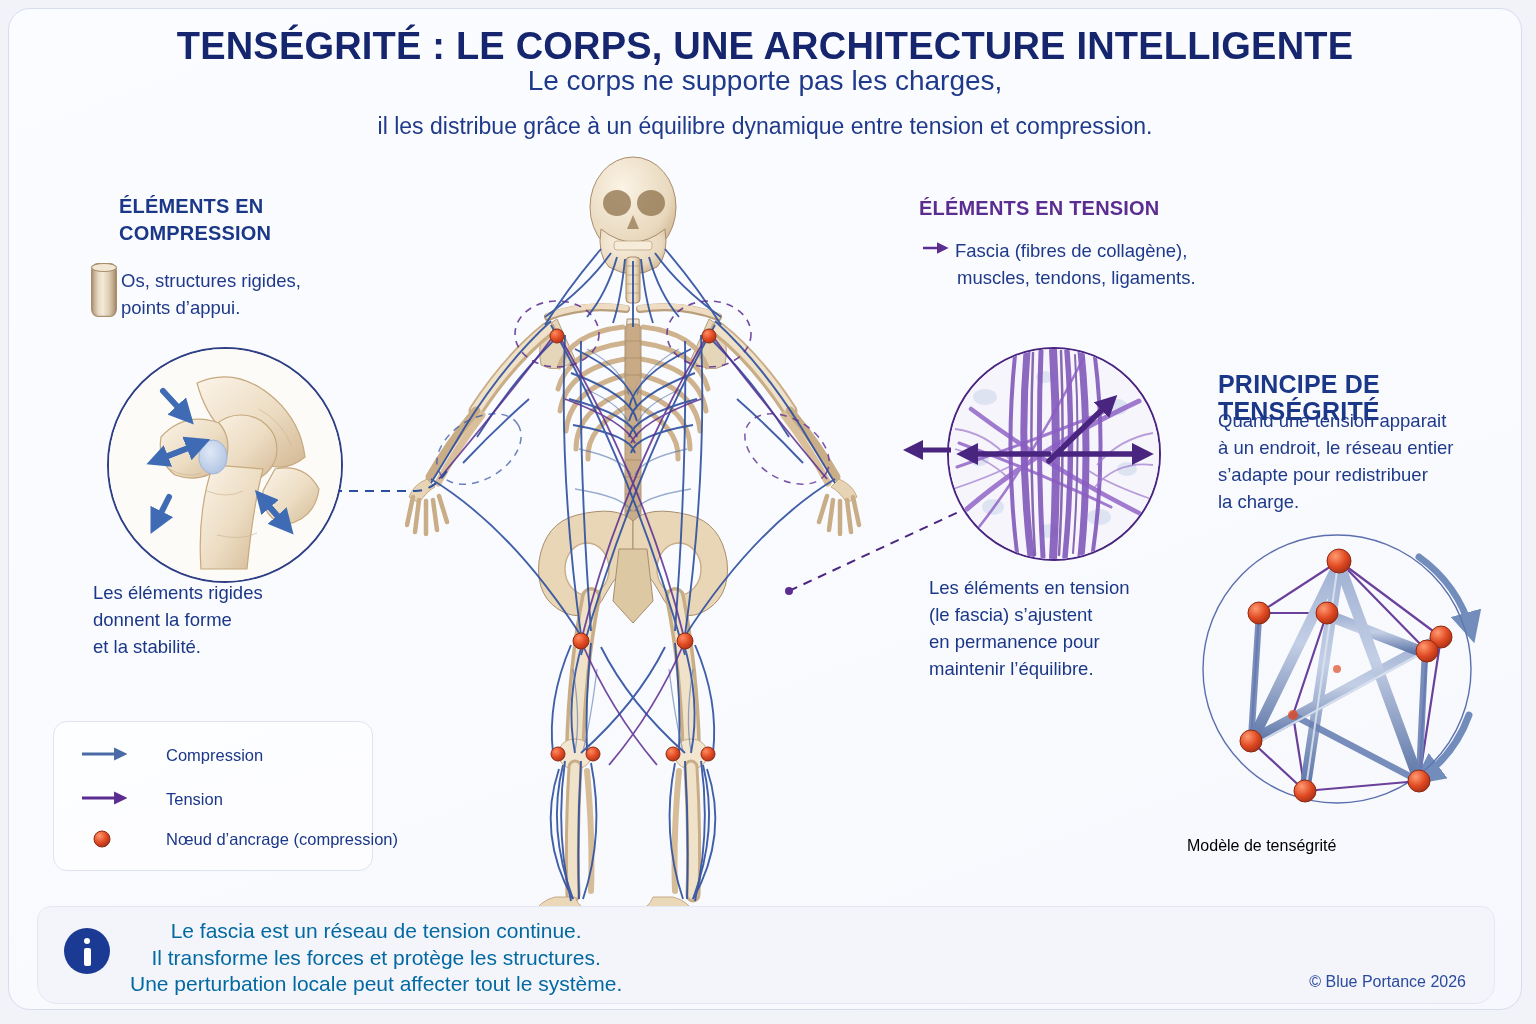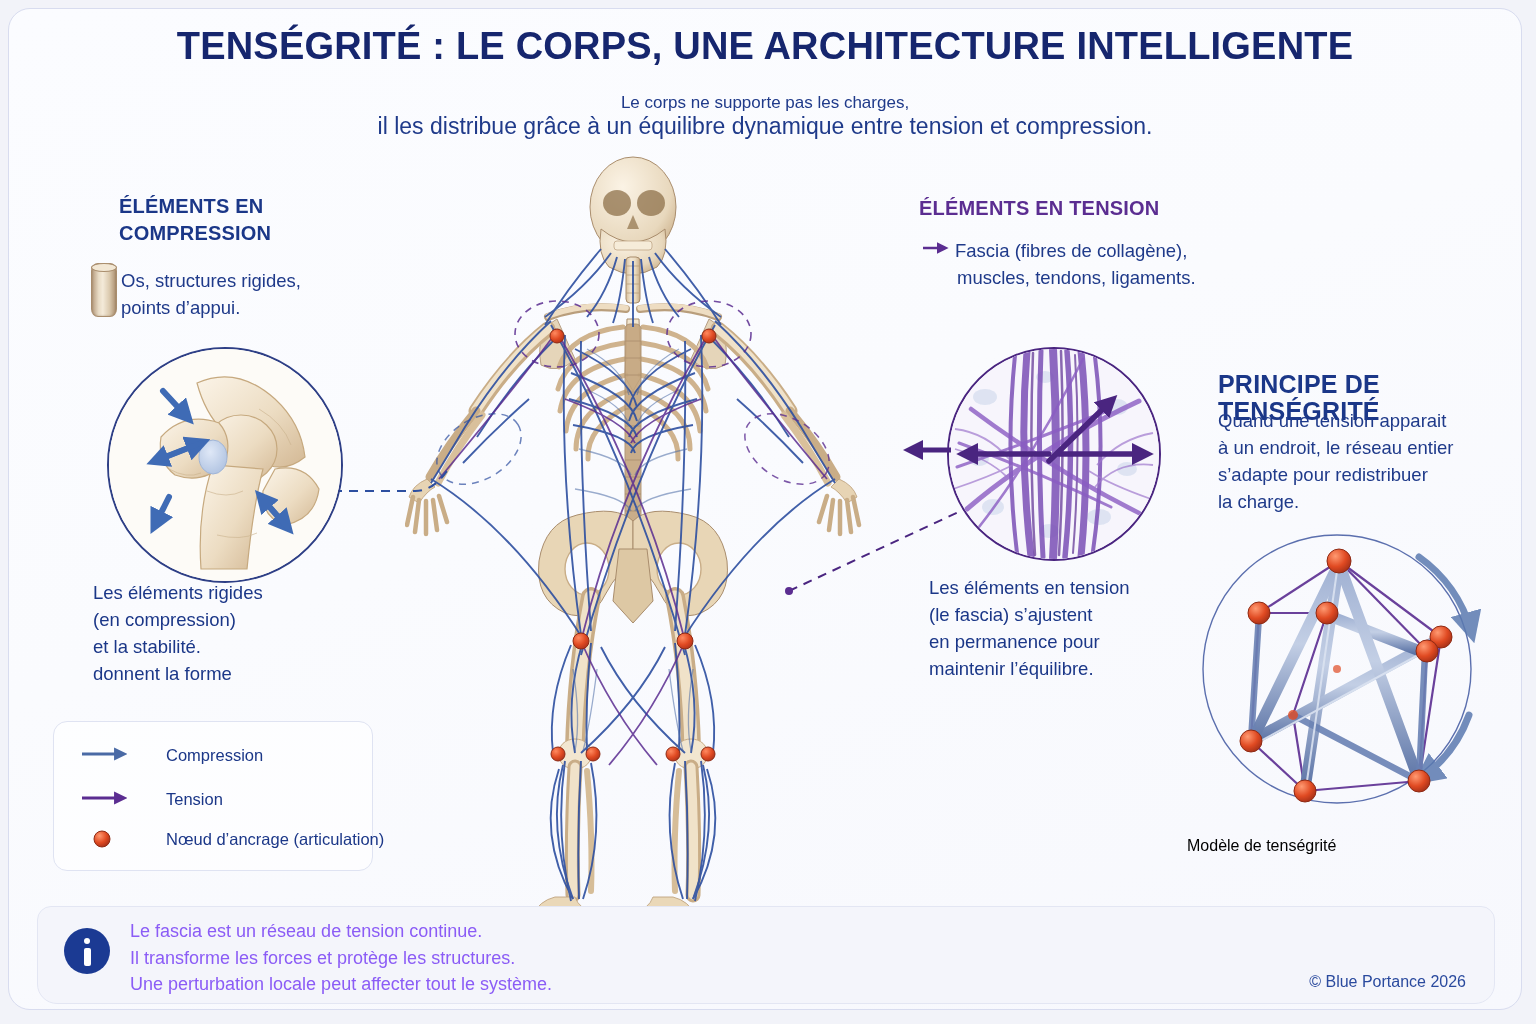--- a/index.html
+++ b/index.html
@@ -18,21 +18,21 @@
   .abs{position:absolute;}
   
   #title{
     left:0;top:16px;width:1512px;text-align:center;
     font-size:38px;font-weight:bold;letter-spacing:.2px;
     color:#16266e;
   }
   #sub1,#sub2{
     left:0;width:1512px;text-align:center;color:#1f3a8a;
   }
-  #sub1{top:84px;font-size:17px;text-align:center;}
+  #sub1{top:56px;font-size:28px;text-align:center;}
   #sub2{top:104px;font-size:23px;text-align:center;}
   
   .h-blue{color:#1b3788;font-weight:bold;font-size:20px;line-height:27px;letter-spacing:.2px;}
   .h-purple{color:#5b2d91;font-weight:bold;font-size:20px;letter-spacing:.2px;}
   .body-txt{color:#1f3a8a;font-size:18.5px;line-height:27px;}
   .cap-txt{color:#1b3788;font-size:18.5px;line-height:27px;text-align:left;}
   
   .cyl{
     width:24px;height:52px;border-radius:7px/8px;
     background:linear-gradient(90deg,#b59a7d 0%,#e9dcc6 28%,#f4ead9 45%,#dccbb0 72%,#ab8f70 100%);
@@ -56,21 +56,21 @@
   #footer{
     left:28px;top:897px;width:1456px;height:96px;
     background:#f4f5fb;border:1px solid #e3e6f3;border-radius:14px 14px 20px 20px;
   }
   #info-icon{
     position:absolute;left:26px;top:21px;width:46px;height:46px;border-radius:50%;
     background:#1b3a93;
   }
   #info-icon .dot{position:absolute;left:20px;top:10px;width:6px;height:6px;border-radius:50%;background:#fff;}
   #info-icon .bar{position:absolute;left:19.5px;top:20px;width:7px;height:18px;border-radius:2px;background:#fff;}
-  .foot-line{color:#8b5cf6;font-size:18px;line-height:26.5px;}
+  .foot-line{color:#0369a1;font-size:21px;line-height:26.5px;text-align:center;}
   #copyright{color:#2a4a9e;font-size:16px;}
   
   .circ{border-radius:50%;overflow:hidden;}
   #joint-circle{
     left:98px;top:338px;width:232px;height:232px;
     border:2px solid #2e3f86;background:#fdfbf7;
   }
   #fascia-circle{
     left:938px;top:338px;width:210px;height:210px;
     border:2px solid #4a2580;background:#f6f4fb;
@@ -395,23 +395,22 @@
         </marker>
       </defs>
       <g stroke="#3f6bb5" stroke-width="5.5" stroke-linecap="round" fill="none">
         <path d="M92,94 L46,112" marker-end="url(#ar1)"></path>
         <path d="M178,178 L152,148" marker-end="url(#ar1)"></path>
       </g>
     </svg>
   </div>
   <div class="abs" style="left:84px;top:570px;width:260px;">
     <div class="cap-txt">Les éléments rigides</div>
-    <div class="cap-txt">(en compression)</div>
+    <div class="cap-txt">donnent la forme</div>
     <div class="cap-txt">et la stabilité.</div>
-    <div class="cap-txt">donnent la forme</div>
   </div>
 
   <div class="abs h-purple" style="left:910px;top:188px;">ÉLÉMENTS EN TENSION</div>
   <div class="abs" style="left:912px;top:228px;width:34px;height:22px;">
     <svg width="34" height="22" viewBox="0 0 34 22">
       <defs>
           <marker id="arP" viewBox="0 0 10 10" refX="7" refY="5" markerWidth="5" markerHeight="5" orient="auto">
         <path d="M0,0 L10,5 L0,10 z" fill="#5b2d91"></path>
           </marker>
         </defs>
@@ -613,21 +612,21 @@
       <svg width="56" height="22" viewBox="0 0 56 22">
         <defs>
             <radialGradient id="lnd" cx="0.35" cy="0.3" r="0.8">
           <stop offset="0%" stop-color="#ff9a72"></stop>
               <stop offset="55%" stop-color="#e04a22"></stop>
           <stop offset="100%" stop-color="#9c2c16"></stop>
             </radialGradient>
           </defs>
         <circle cx="22" cy="11" r="8" fill="url(#lnd)" stroke="#8e2a14"></circle>
       </svg>
-      <span class="leg-label">Nœud d’ancrage (articulation)</span>
+      <span class="leg-label">Nœud d’ancrage (compression)</span>
     </div>
   </div>
 
   <div class="abs" id="footer">
     <div id="info-icon">
       <div class="dot"></div>
         <div class="bar"></div>
     </div>
     <div style="position:absolute;left:92px;top:11px;">
       <div class="foot-line">Le fascia est un réseau de tension continue.</div>

